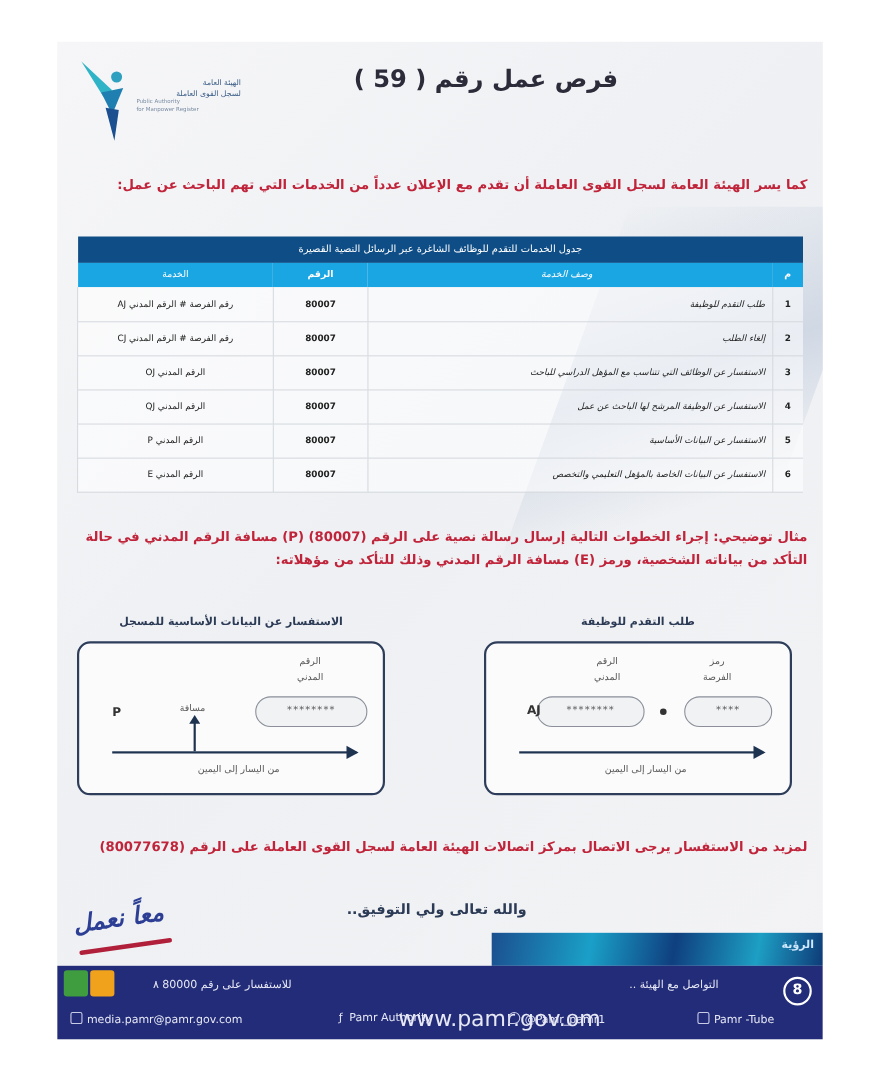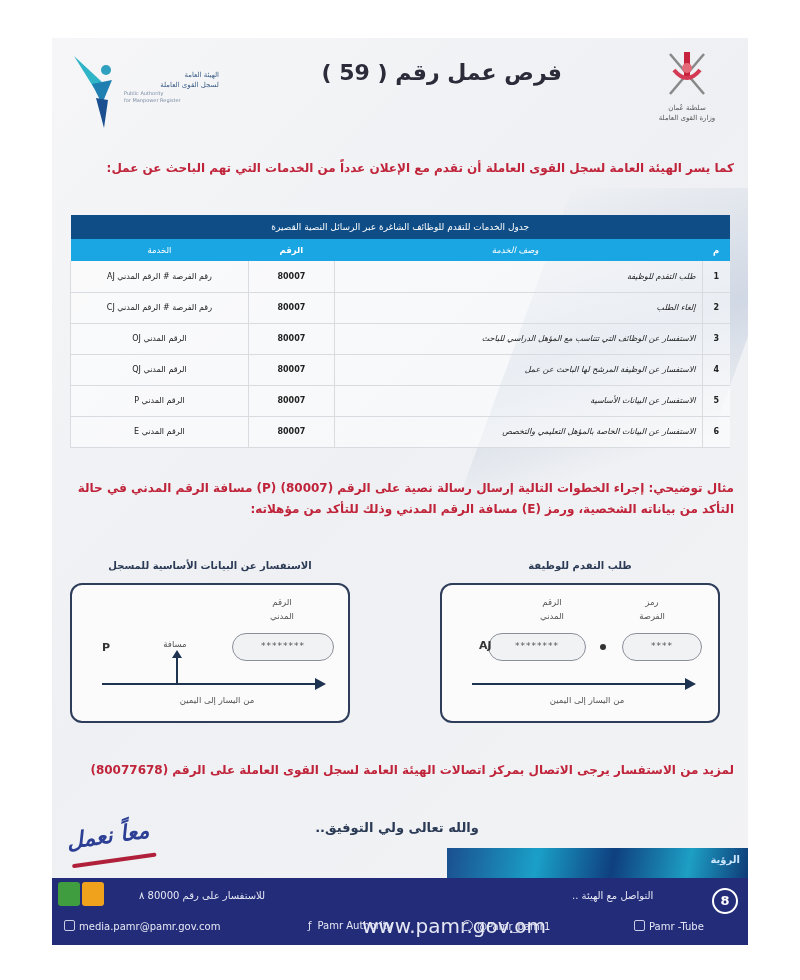--- a/index.html
+++ b/index.html
@@ -136,33 +136,20 @@
       <div class="txt">
         <span>الهيئة العامة</span><br>
         <span>لسجل القوى العاملة</span>
         <span class="en">Public Authority</span>
         <span class="en">for Manpower Register</span>
       </div>
     </div>
 
     <div class="title">فرص عمل رقم ( 59 )</div>
 
-    <div class="logo-right">
-      <svg class="emblem" viewBox="0 0 50 55">
-        <line x1="8" y1="6" x2="42" y2="46" stroke="#888" stroke-width="2.5"></line>
-        <line x1="42" y1="6" x2="8" y2="46" stroke="#888" stroke-width="2.5"></line>
-        <rect x="22" y="4" width="6" height="24" fill="#c8233c"></rect>
-        <path d="M12 22 Q25 38 38 22" stroke="#d43a54" stroke-width="4" fill="none"></path>
-        <circle cx="25" cy="20" r="5" fill="#e46a7a"></circle>
-      </svg>
-      <div class="txt">
-        <span>سلطنة عُمان</span><br>
-        <span>وزارة القوى العاملة</span>
-      </div>
-    </div>
   </div>
 
   <div class="intro">كما يسر الهيئة العامة لسجل القوى العاملة أن تقدم مع الإعلان عدداً من الخدمات التي تهم الباحث عن عمل:</div>
 
   <table class="tbl">
     <tbody>
         <tr class="cap">
       <td colspan="4">جدول الخدمات للتقدم للوظائف الشاغرة عبر الرسائل النصية القصيرة</td>
     </tr>
     <tr class="hdr">

